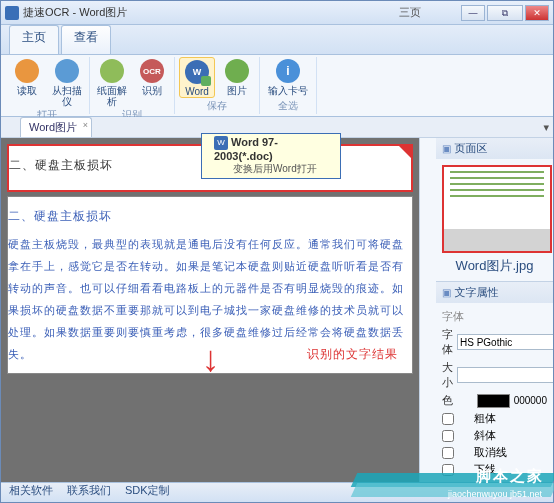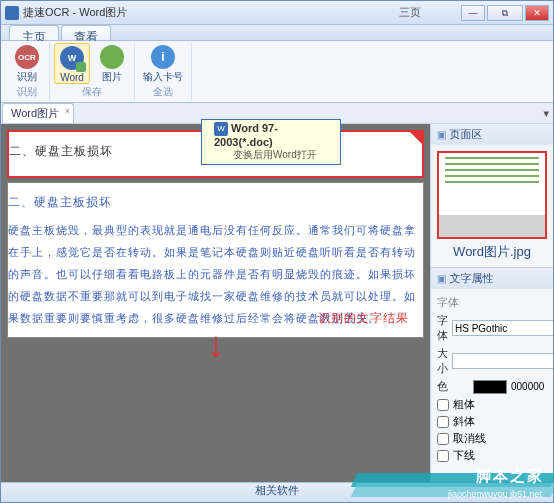--- a/index.html
+++ b/index.html
@@ -5,69 +5,69 @@
 *{box-sizing:border-box;margin:0;padding:0;font-family:"Microsoft YaHei",sans-serif;font-size:11px;}
 body{width:554px;height:503px;background:#fff;position:relative;overflow:hidden;}
 .win{border:1px solid #6b8bb8;background:#fff;height:100%;display:flex;flex-direction:column;}
 .titlebar{height:24px;background:linear-gradient(#e8f0fb,#d2e1f4);display:flex;align-items:center;padding:0 4px;border-bottom:1px solid #a9c1de;}
 .titlebar .icon{width:14px;height:14px;background:#3a6fb7;margin-right:4px;border-radius:2px;}
 .titlebar .title{flex:1;color:#333;}
 .winbtns{display:flex;gap:2px;}
 .winbtn{width:24px;height:16px;background:linear-gradient(#f5f8fc,#d8e3f2);border:1px solid #9bb4d4;font-size:9px;text-align:center;line-height:14px;color:#336;}
 .winbtn.close{background:linear-gradient(#e88,#c33);color:#fff;}
 .winbtn.mid{width:36px;}
-.tabs{height:16px;background:linear-gradient(#e4edf9,#d2e1f4);display:flex;padding-left:8px;border-bottom:1px solid #a9c1de;text-align:right;}
+.tabs{height:30px;background:linear-gradient(#e4edf9,#d2e1f4);display:flex;padding-left:8px;border-bottom:1px solid #a9c1de;text-align:right;}
 .tab{padding:3px 12px;border:1px solid #a9c1de;border-bottom:none;background:linear-gradient(#fefefe,#eaf1fb);margin-right:2px;font-size:12px;color:#2a4d7f;border-radius:3px 3px 0 0;}
 .tab.act{background:#f3f7fc;}
 .ribbon{height:62px;background:#f3f7fc;border-bottom:1px solid #a9c1de;display:flex;padding:2px 4px;}
 .rgroup{display:flex;flex-direction:column;align-items:center;padding:0 4px;border-right:1px solid #d2e1f4;}
 .rbtns{display:flex;gap:4px;flex:1;align-items:flex-start;}
 .rbtn{display:flex;flex-direction:column;align-items:center;width:36px;padding-top:2px;cursor:pointer;}
 .rbtn.sel{background:#fff3cc;border:1px solid #f3c754;border-radius:3px;}
 .rbicon{width:24px;height:24px;border-radius:12px;margin-bottom:2px;}
 .i-read{background:#e9963f;}
 .i-scan{background:#5b9bd5;}
 .i-parse{background:#8fbc5a;}
 .i-ocr{background:#c55a5a;display:flex;align-items:center;justify-content:center;color:#fff;font-size:8px;font-weight:bold;}
 .i-word{background:#3b6eb5;display:flex;align-items:center;justify-content:center;color:#fff;font-size:9px;font-weight:bold;position:relative;}
 .i-word::after{content:"";position:absolute;right:-2px;bottom:-2px;width:10px;height:10px;background:#5fae5f;border-radius:2px;}
 .i-img{background:#6fae4f;}
 .i-card{background:#4a90d9;display:flex;align-items:center;justify-content:center;color:#fff;font-size:12px;font-weight:bold;}
 .rbtn span{font-size:10px;color:#2a4d7f;text-align:center;line-height:11px;}
 .rgname{font-size:10px;color:#7a94b8;padding:1px 0;}
 .docbar{height:21px;background:#e8eef7;display:flex;align-items:center;border-bottom:1px solid #c3d2e5;}
-.doctab{padding:2px 14px 2px 8px;background:#fff;border:1px solid #b3c5db;border-bottom:none;margin-left:1px;font-size:11px;color:#336;position:relative;border-radius:3px 3px 0 0;}
+.doctab{padding:2px 14px 2px 8px;background:#fff;border:1px solid #b3c5db;border-bottom:none;margin-left:19px;font-size:11px;color:#336;position:relative;border-radius:3px 3px 0 0;}
 .doctab .x{position:absolute;right:3px;top:2px;font-size:9px;color:#888;}
 .workspace{flex:1;display:flex;background:#717171;overflow:hidden;}
 .main{flex:1;display:flex;flex-direction:column;padding:6px;gap:4px;position:relative;}
 .page{background:#fff;border:1px solid #888;padding:8px 0;font-size:12px;line-height:22px;color:#333;letter-spacing:1px;position:relative;}
 .page.top{border:2px solid #d33;}
 .page.top::after{content:"";position:absolute;top:0;right:0;width:12px;height:12px;background:#d33;clip-path:polygon(100% 0,100% 100%,0 0);}
 .arrow{position:absolute;left:48%;top:200px;color:#d33;font-size:36px;z-index:5;}
 .page h4{font-size:12px;font-weight:normal;margin-bottom:6px;}
 .page.bot h4{color:#3b5fb7;}
 .page.bot{color:#3b5fb7;}
 .page.bot .result{color:#d33;position:absolute;right:14px;bottom:8px;font-size:12px;}
 .circ{border:1px solid #d33;border-radius:50%/40%;padding:0 1px;}
-.sidebar{width:123px;background:#f3f7fc;border-left:1px solid #c3d2e5;display:flex;flex-direction:column;}
+.sidebar{width:134px;background:#f3f7fc;border-left:1px solid #c3d2e5;display:flex;flex-direction:column;padding-left:16px;}
 .panel{border-bottom:1px solid #c3d2e5;}
 .phead{background:linear-gradient(#e8eef7,#dce6f3);padding:3px 6px;font-size:11px;color:#2a4d7f;display:flex;align-items:center;}
 .phead::before{content:"▣";margin-right:3px;color:#6a8cc2;font-size:10px;}
 .pbody{padding:6px;}
 .thumb{width:110px;height:88px;border:2px solid #d33;background:#fff;margin:0 auto 4px;position:relative;}
 .thumb .tline{height:2px;background:#7fae5f;margin:4px 6px;}
 .thumb .tfill{position:absolute;bottom:0;left:0;right:0;height:22px;background:#d3d3d3;}
 .thlabel{text-align:center;font-size:13px;color:#2a4d7f;}
 .prop{display:flex;align-items:center;margin-bottom:3px;gap:4px;}
 .prop label{width:32px;color:#333;font-size:11px;}
 .prop input[type=text]{flex:1;border:1px solid #abc;height:16px;padding:0 2px;font-size:10px;}
 .prop .swatch{width:34px;height:14px;background:#000;border:1px solid #888;}
-.chk{display:flex;align-items:center;gap:4px;margin-bottom:2px;}
+.chk{display:flex;align-items:center;gap:20px;margin-bottom:2px;}
 .chk input{width:12px;height:12px;}
-.statusbar{height:20px;background:linear-gradient(#e8eef7,#d2e1f4);border-top:1px solid #a9c1de;display:flex;align-items:center;gap:14px;padding:0 8px;font-size:11px;color:#2a4d7f;flex-direction:column;}
+.statusbar{height:20px;background:linear-gradient(#e8eef7,#d2e1f4);border-top:1px solid #a9c1de;display:flex;align-items:flex-start;gap:14px;padding:0 8px;font-size:11px;color:#2a4d7f;}
 .tooltip{position:absolute;left:200px;top:16px;background:#ffffe1;border:1px solid #3b6eb5;padding:2px 12px;font-size:11px;color:#333;z-index:20;width:140px;}
 .tooltip .ticon{display:inline-block;width:14px;height:14px;background:#3b6eb5;color:#fff;font-size:8px;text-align:center;line-height:14px;border-radius:2px;margin-right:3px;vertical-align:middle;}
 .tooltip .l2{color:#555;font-size:10px;padding-left:19px;}
 .watermark{position:absolute;right:0;bottom:0;width:200px;height:50px;pointer-events:none;z-index:30;}
 .watermark .band{position:absolute;height:14px;left:0;right:0;transform:skewX(-25deg);}
 .watermark .b1{background:#1ba6b9;bottom:16px;opacity:.85;}
 .watermark .b2{background:#5ec5d4;bottom:6px;opacity:.7;}
 .watermark .wt{position:absolute;right:10px;bottom:17px;color:#fff;font-size:15px;font-weight:bold;letter-spacing:2px;}
 .watermark .wu{position:absolute;right:12px;bottom:4px;color:#fff;font-size:9px;}
 .docbar{position:relative;}
@@ -90,20 +90,37 @@
 
   <div class="tabs">
     <div class="tab act">主页</div>
     <div class="tab">查看</div>
   </div>
 
   <div class="ribbon">
     <div class="rgroup">
       <div class="rbtns">
         <div class="rbtn">
+            <div class="rbicon i-read"></div>
+            <span>读取</span>
+          </div>
+        <div class="rbtn">
+            <div class="rbicon i-scan"></div>
+            <span>从扫描仪</span>
+          </div>
+      </div>
+      <div class="rgname">打开</div>
+    </div>
+    <div class="rgroup">
+      <div class="rbtns">
+        <div class="rbtn">
+            <div class="rbicon i-parse"></div>
+            <span>纸面解析</span>
+          </div>
+        <div class="rbtn">
             <div class="rbicon i-ocr">OCR</div>
             <span>识别</span>
           </div>
       </div>
       <div class="rgname">识别</div>
     </div>
     <div class="rgroup">
       <div class="rbtns">
         <div class="rbtn sel">
             <div class="rbicon i-word">W</div>

